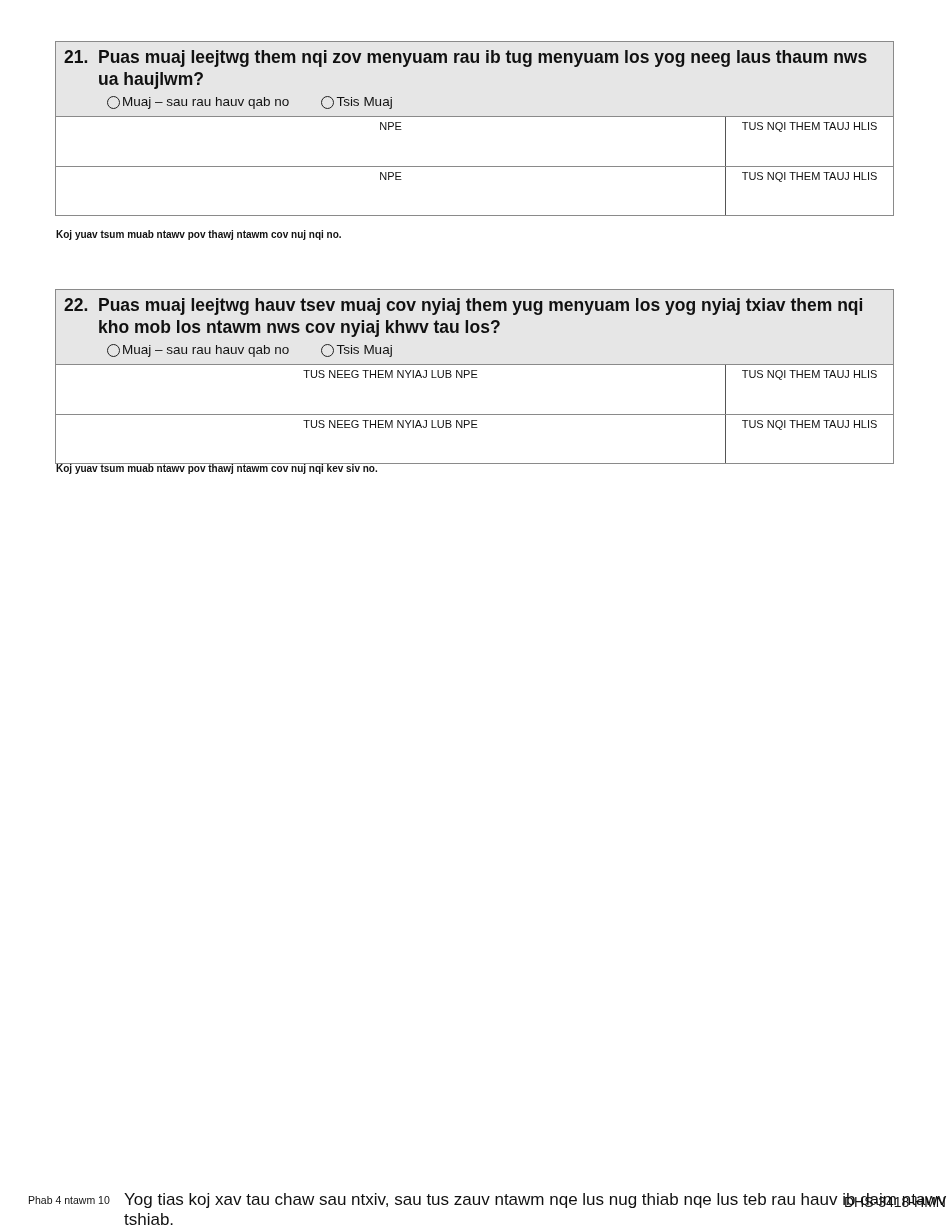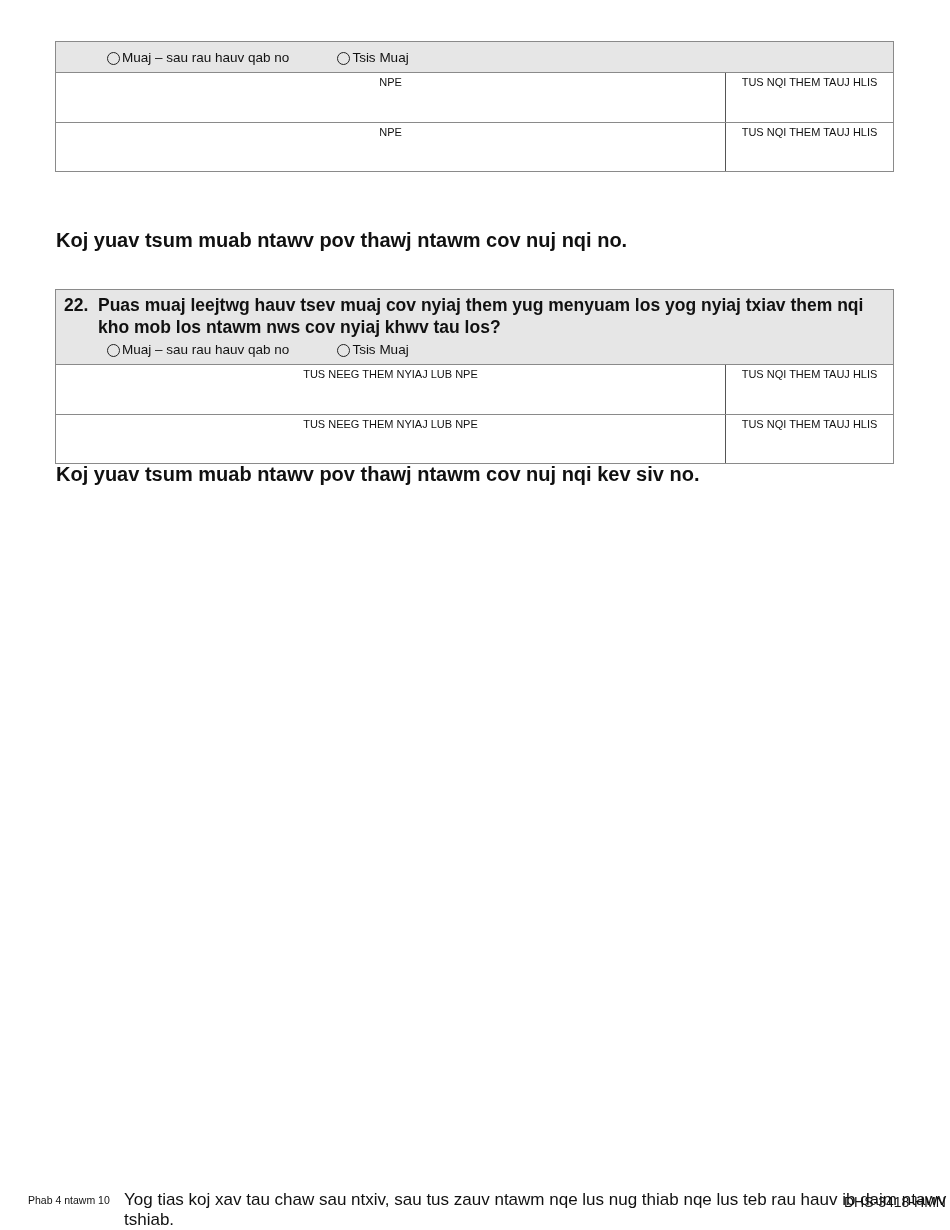--- a/index.html
+++ b/index.html
@@ -12,44 +12,48 @@
     position: absolute; left: 55px; width: 839px;
     border: 1.5px solid #8a8a8a; box-sizing: border-box;
   }
   .q-head {
     background: #e6e6e6; padding: 4px 10px 5px 8px; box-sizing: border-box;
     border-bottom: 1.5px solid #8a8a8a;
   }
   .q-title { display: flex; font-weight: bold; font-size: 17.5px; line-height: 22px; }
   .q-num { width: 34px; flex: none; }
   .q-text { flex: 1; }
-  .q-options { display: flex; margin-left: 43px; margin-top: 3px; font-size: 13.5px; line-height: 18px; gap: 16px; }
+  .q-options { display: flex; margin-left: 43px; margin-top: 3px; font-size: 13.5px; line-height: 18px; }
   .q-option { display: flex; align-items: center; margin-right: 32px; cursor: pointer; }
   .radio {
     width: 13px; height: 13px; border: 1.2px solid #222; border-radius: 50%;
     box-sizing: border-box; margin-right: 2px; background: transparent;
   }
   .row { display: flex; height: 49px; box-sizing: border-box; }
   .row + .row { border-top: 1.5px solid #8a8a8a; }
   .cell { font-size: 11px; padding: 3px 4px; box-sizing: border-box; cursor: text; text-align: center; }
   .cell-name { flex: 1; border-right: 1.5px solid #555; }
   .cell-phone { width: 167px; flex: none; }
   .note {
-    position: absolute; left: 56px; font-weight: bold; font-size: 20px;
+    position: absolute; left: 56px; font-weight: bold; font-size: 10px;
   }
   .footer { position: absolute; top: 1189px; left: 0; width: 950px; }
   .f-page { position: absolute; left: 28px; top: 5px; font-size: 10.5px; }
   .f-msg { position: absolute; left: 124px; top: 1px; font-size: 17px; }
   .f-code { position: absolute; left: 844px; top: 5px; font-size: 14px; }
 </style>
 </head>
 <body>
 
 <div class="question" style="top:41px;">
   <div class="q-head">
+    <div class="q-title">
+      <span class="q-num">21.</span>
+      <span class="q-text">Puas muaj leejtwg them nqi zov menyuam rau ib tug menyuam los yog neeg laus thaum nws ua haujlwm?</span>
+    </div>
     <div class="q-options">
       <label class="q-option">
         <span class="radio"></span>
         <span>Muaj – sau rau hauv qab no</span>
       </label>
       <label class="q-option">
         <span class="radio"></span>
         <span>Tsis Muaj</span>
       </label>
     </div>

